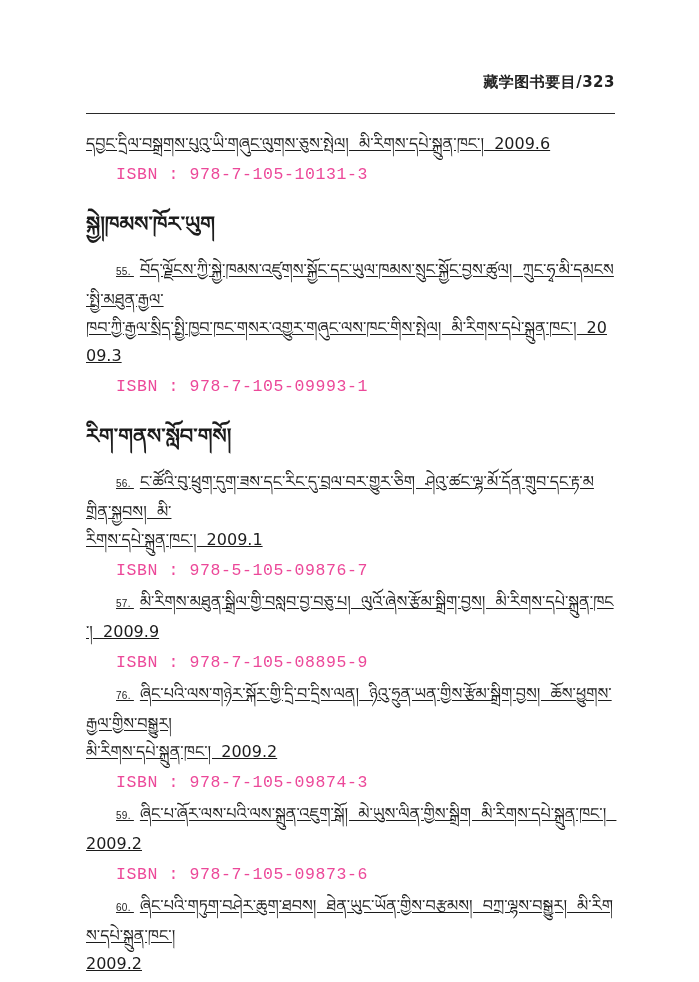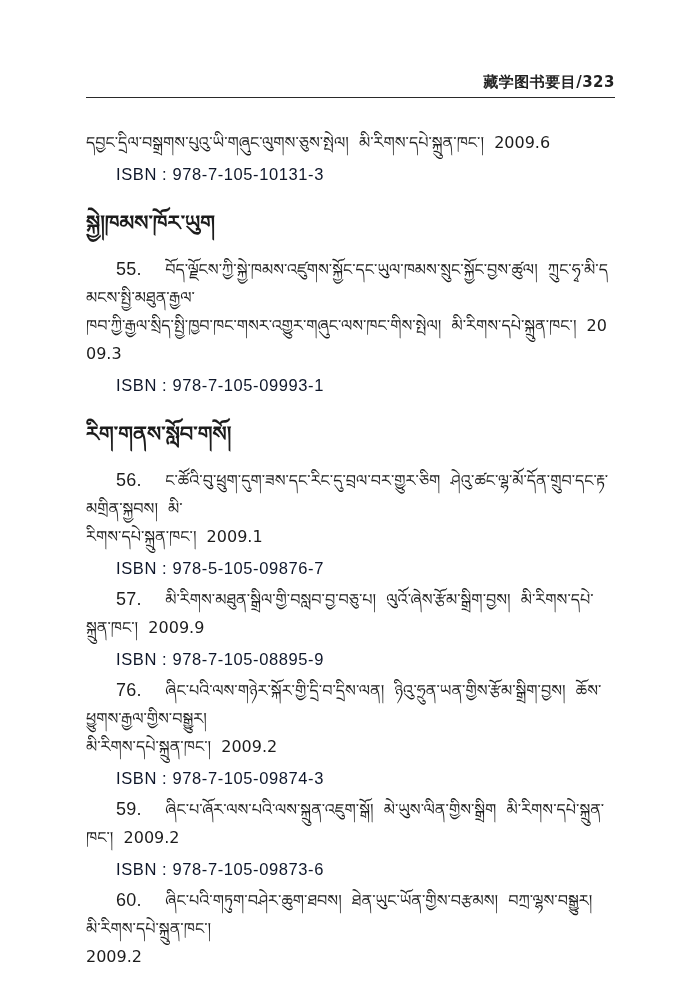--- a/index.html
+++ b/index.html
@@ -15,47 +15,48 @@
     width:699px;height:982px;
     padding:72px 84px 0 86px;
   }
   .page-header{
     text-align:right;
     font-size:15px;
     font-weight:700;
     line-height:20px;
     color:#222;
     border-bottom:1.5px solid #2a2a2a;
-    padding-bottom:5px;
-    margin-bottom:31px;
+    padding-bottom:21px;
+    margin-bottom:16px;
     letter-spacing:0.5px;
   }
   .content{}
   .line{
     font-size:16px;
     line-height:28px;
     white-space:pre-wrap;
     text-align:left;
     word-break:break-all;
+    text-decoration:underline;
   }
   .entry-first{ text-indent:30px; }
   .entry-number{
     font-family:"Liberation Sans","DejaVu Sans",sans-serif;
-    font-size:18px;
+    font-size:10px;
     letter-spacing:0.3px;
-    margin-right:18px;
+    margin-right:6px;
   }
   .isbn-line{
-    font-family:Liberation Sans, sans-serif;
+    font-family:Liberation Mono, monospace;
     font-size:16.5px;
     line-height:28px;
     letter-spacing:0.6px;
     padding-left:30px;
     margin:3px 0 3px 0;
-    color:#0f172a;
+    color:#ec4899;
   }
   .section-heading{
     font-size:21px;
     font-weight:600;
     line-height:30px;
     margin:20px 0 17px 0;
     white-space:pre-wrap;
   }
 </style>
 </head>

